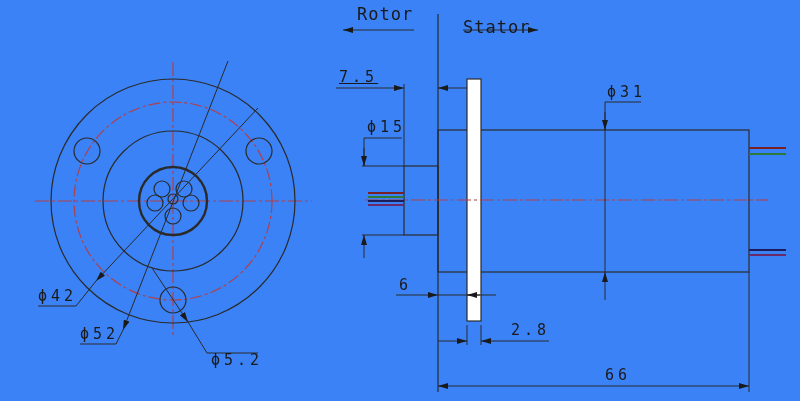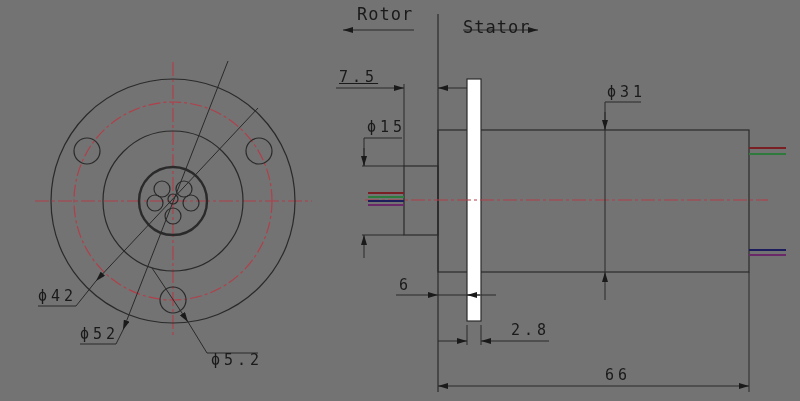--- a/index.html
+++ b/index.html
@@ -1,16 +1,16 @@
 <!DOCTYPE html>
 <html><head>
 <meta charset="utf-8">
 <style>
   html, body { margin: 0; padding: 0; background: #ffffff; }
-  .canvas { position: relative; width: 800px; height: 401px; overflow: hidden; background: #737373; }
+  .canvas { position: relative; width: 800px; height: 401px; overflow: hidden; background: #3b82f6; }
   svg { position: absolute; left: 0; top: 0; }
   .lbl { position: absolute; font-family: "DejaVu Sans Mono", "Liberation Mono", monospace; color: #1a1a1a; font-size: 15px; letter-spacing: 4px; white-space: nowrap; line-height: 1; }
   .lbl.big { font-size: 17px; letter-spacing: 1px; }
 </style>
 </head>
 <body>
 
 <div class="canvas">
   <svg width="800" height="401" viewBox="0 0 800 401">
     <defs>

